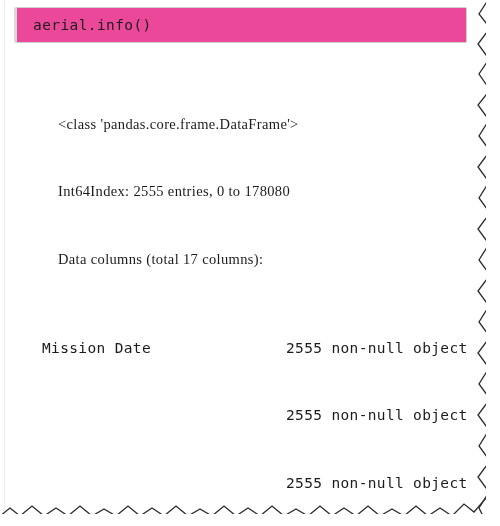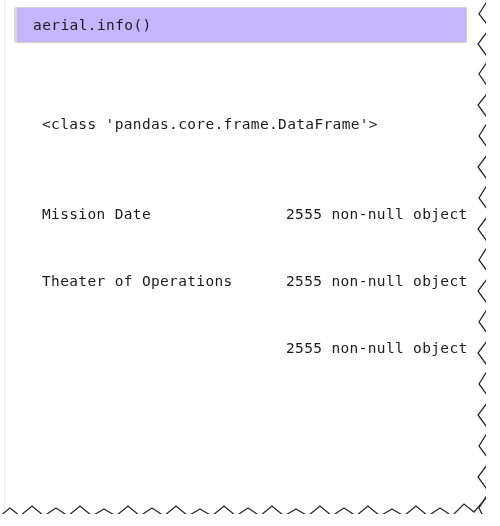--- a/index.html
+++ b/index.html
@@ -25,21 +25,21 @@
     background: #eceff1;
   }
 
   
   .code-cell {
     position: absolute;
     left: 14px;
     top: 7px;
     width: 453px;
     height: 36px;
-    background: #c4b5fd;
+    background: #ec4899;
     border: 1px solid #cfcfcf;
     border-left: 3px solid #d9d9d9;
     box-sizing: border-box;
     border-radius: 2px;
   }
   .code-cell .code-text {
     position: absolute;
     left: 16px;
     top: 8px;
     font-size: 14.5px;
@@ -60,21 +60,21 @@
     line-height: 22.4px;
     letter-spacing: 0.35px;
     white-space: pre;
   }
   .out-line {
     position: relative;
     height: 22.4px;
     padding-left: 42px;
     box-sizing: border-box;
   }
-  .out-line.indent-head { padding-left: 42px; }
+  .out-line.indent-head { padding-left: 58px; font-family: Liberation Serif, serif; }
 
   .col-row { position: relative; height: 22.4px; padding-left: 28px; }
   .col-name {
     position: absolute;
     left: 42px;
     top: 0;
   }
   .col-count {
     position: absolute;
     left: 262px;
@@ -123,27 +123,28 @@
 
 <div class="left-rule"></div>
 
 <div class="code-cell">
   <div class="code-text">aerial.info()</div>
 </div>
 
 <div class="output">
 
   <div class="out-line indent-head">&lt;class 'pandas.core.frame.DataFrame'&gt;</div>
+  <div class="out-line indent-head">Int64Index: 2555 entries, 0 to 178080</div>
+  <div class="out-line indent-head">Data columns (total 17 columns):</div>
 
   <div class="col-row">
     <span class="col-name">Mission Date</span>
     <span class="col-count">2555 non-null object</span>
   </div>
   <div class="col-row">
-    <span class="col-name">Theater of Operations</span>
     <span class="col-count">2555 non-null object</span>
   </div>
   <div class="col-row">
     <span class="col-count">2555 non-null object</span>
   </div>
   
   
   
   
   

